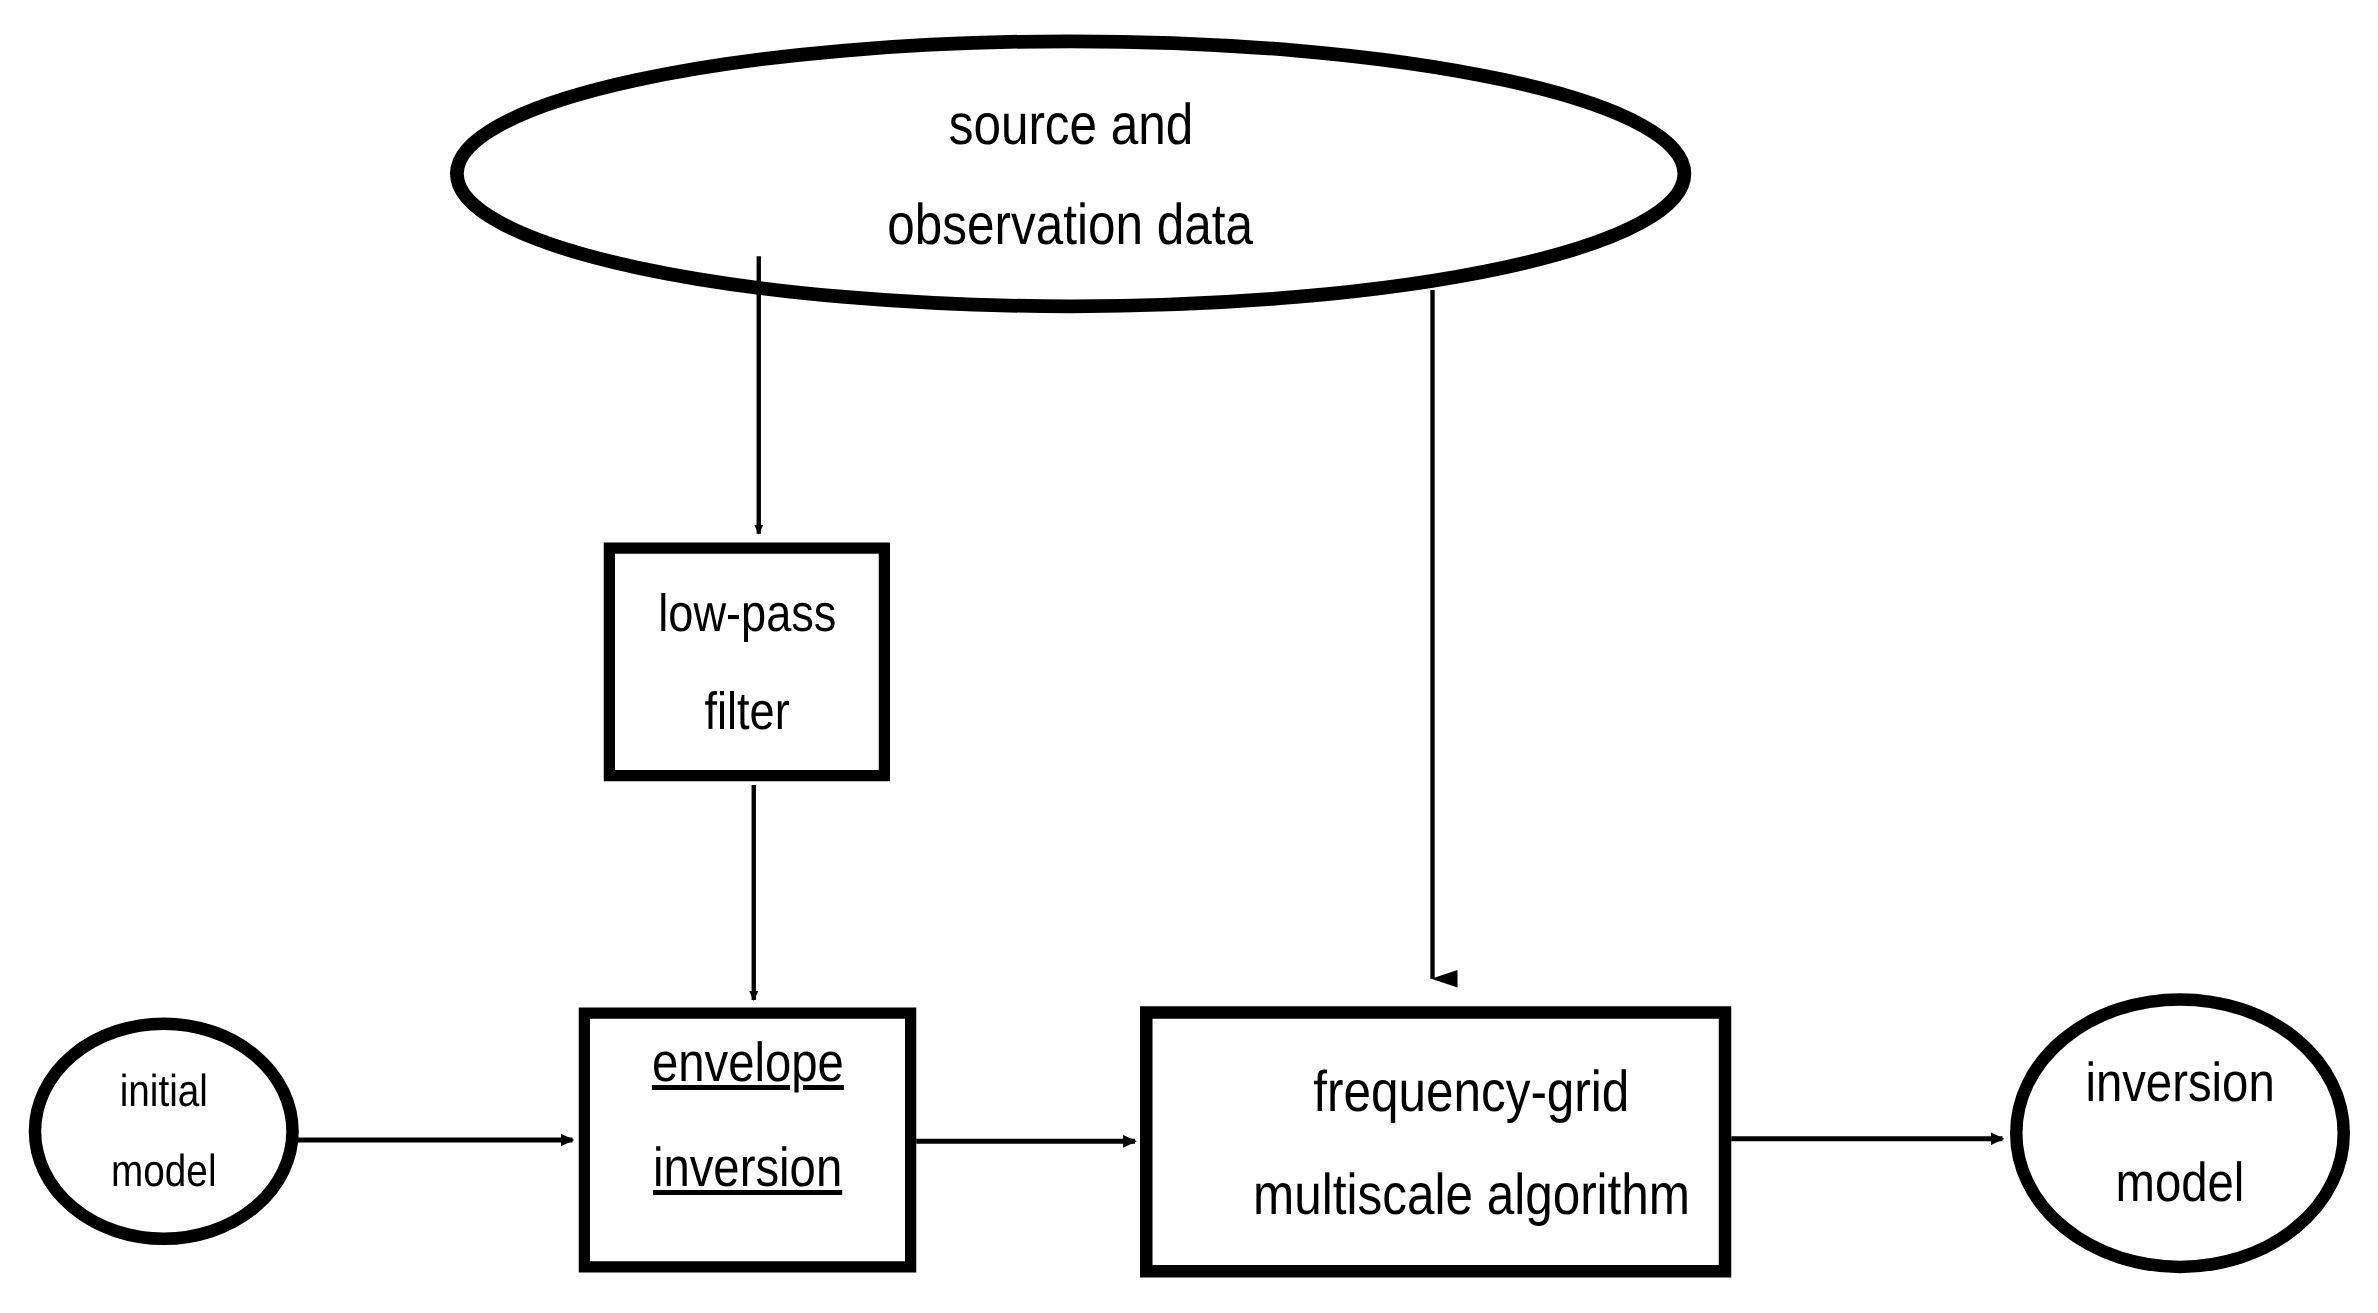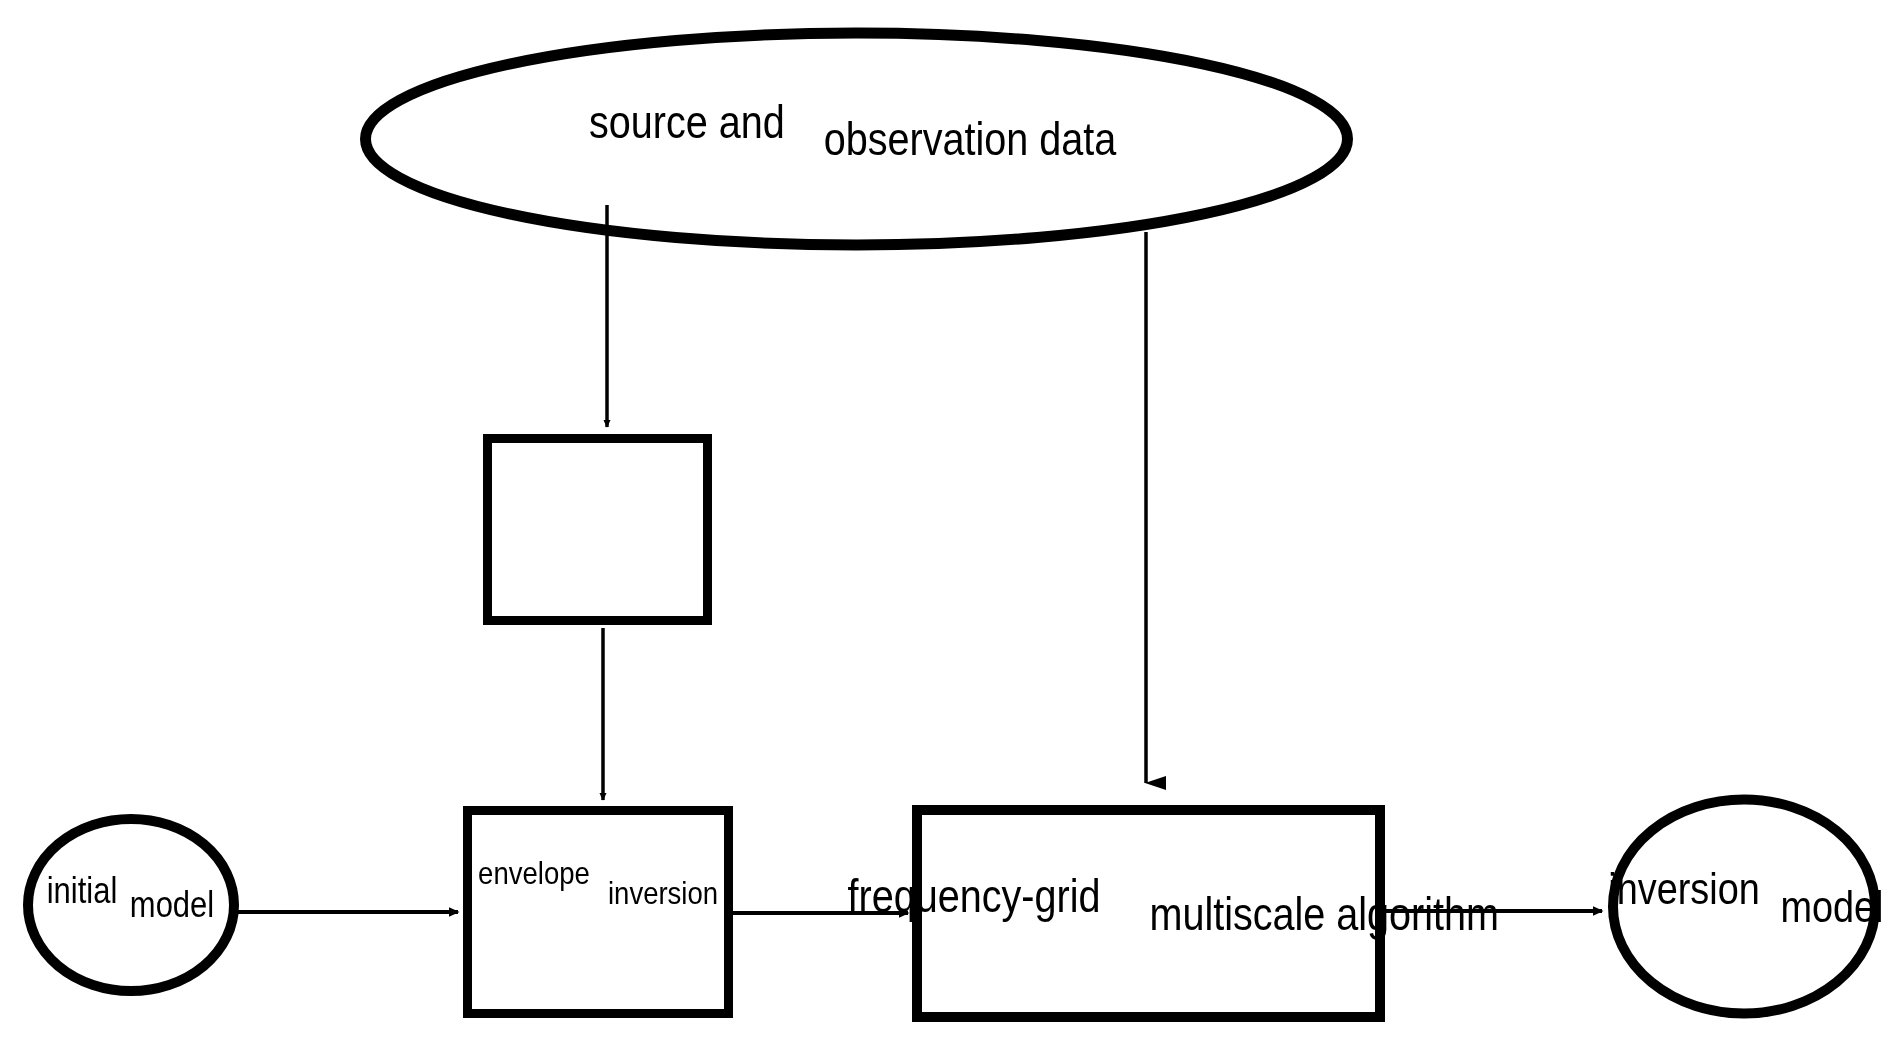--- a/index.html
+++ b/index.html
@@ -20,21 +20,21 @@
   #flow-svg {
     position: absolute;
     left: 0;
     top: 0;
     width: 1902px;
     height: 1050px;
   }
   .node-label {
     position: absolute;
     display: flex;
-    flex-direction: row;
+    flex-direction: column;
     align-items: center;
     justify-content: center;
     text-align: center;
     color: #000000;
     pointer-events: none;
     font-family: "Liberation Sans", sans-serif;
     font-weight: 400;
   }
   .node-label .line {
     display: block;
@@ -63,22 +63,23 @@
     line-height: 1.0;
   }
   #label-lowpass .line:first-child { margin-bottom: 36px; }
 
   
   #label-envelope {
     left: 463px;
     top: 806px;
     width: 270px;
     height: 174px;
-    font-size: 32px;
+    font-size: 44px;
     line-height: 1.0;
+    text-decoration: underline;
   }
   #label-envelope .line:first-child { margin-bottom: 40px; }
 
   
   #label-freqgrid {
     left: 912px;
     top: 805px;
     width: 473px;
     height: 217px;
     font-size: 46px;
@@ -150,20 +151,24 @@
     <line x1="733" y1="913" x2="908" y2="913" stroke="#000000" stroke-width="4" marker-end="url(#arrow-h)"></line>
 
     <line x1="1385" y1="911" x2="1602" y2="911" stroke="#000000" stroke-width="4" marker-end="url(#arrow-h)"></line>
   </svg>
 
   <div class="node-label" id="label-source-data">
     <span class="line">source and</span>
     <span class="line">observation data</span>
   </div>
 
+  <div class="node-label" id="label-lowpass">
+    <span class="line">low-pass</span>
+    <span class="line">filter</span>
+  </div>
 
   <div class="node-label" id="label-envelope">
     <span class="line">envelope</span>
     <span class="line">inversion</span>
   </div>
 
   <div class="node-label" id="label-freqgrid">
     <span class="line">frequency-grid</span>
     <span class="line">multiscale algorithm</span>
   </div>

